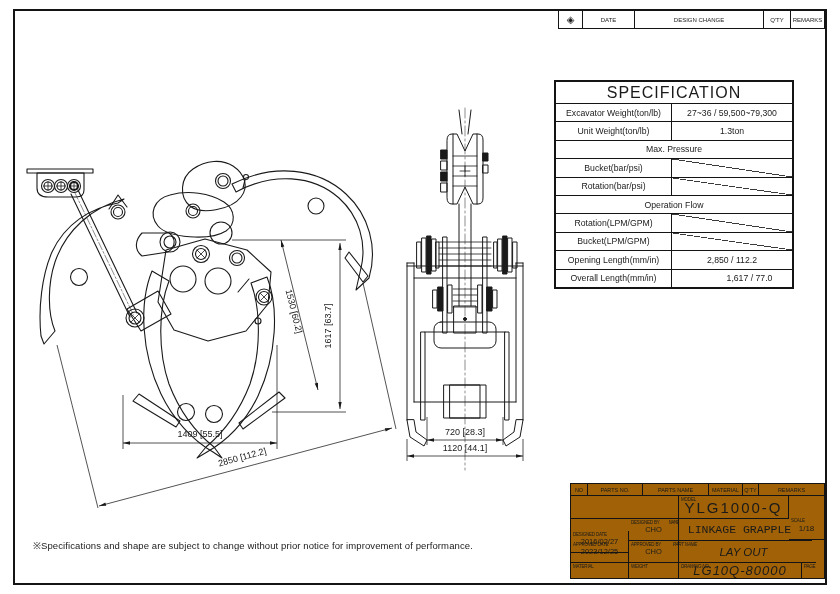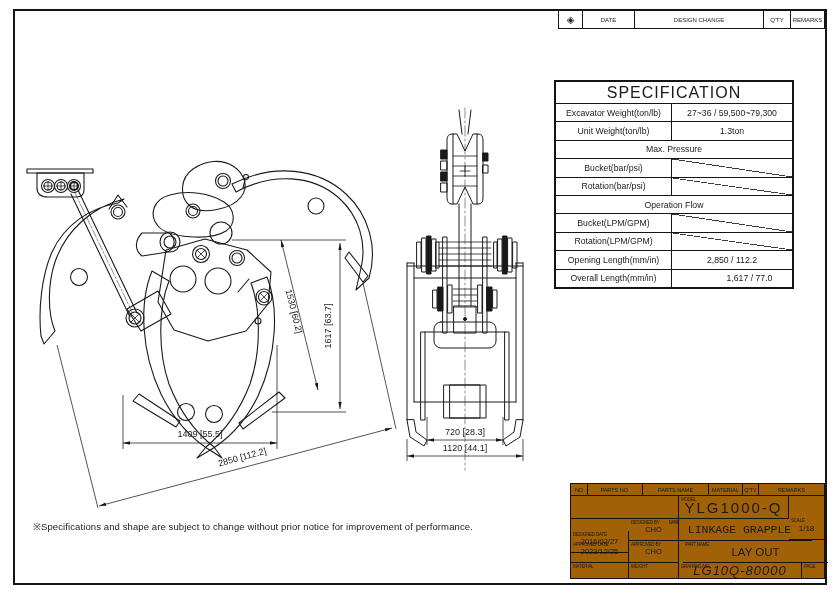--- a/index.html
+++ b/index.html
@@ -35,21 +35,21 @@
   .tb{position:absolute;left:570px;top:483px;width:255px;height:96px;border:1px solid #141414;
        box-sizing:border-box;background:#a16207;}
   .tc{position:absolute;box-sizing:border-box;border-right:1px solid #141414;
        border-bottom:1px solid #141414;overflow:hidden;}
   .tc.norb{border-right:none;}
   .tc.nobb{border-bottom:none;}
   .tc-label{position:absolute;top:1px;left:2px;font-size:4.5px;letter-spacing:-0.2px;}
   .tc-val{position:absolute;inset:0;display:flex;align-items:center;justify-content:center;}
   .tc-head{display:flex;align-items:center;justify-content:center;font-size:5.5px;}
   
-  .note{position:absolute;left:33px;top:520px;font-size:9.5px;letter-spacing:0.1px;}
+  .note{position:absolute;left:33px;top:539px;font-size:9.5px;letter-spacing:0.1px;}
   svg{position:absolute;left:0;top:0;}
   svg text{font-family:"Liberation Sans",sans-serif;font-size:9px;fill:#1a1a1a;stroke:none;}
 </style>
 </head>
 <body>
 
 <div class="sheet-frame"></div>
 
 <svg width="840" height="594" viewBox="0 0 840 594">
   <defs>
@@ -258,25 +258,25 @@
   <div class="spec-row">
     <div class="spec-label">Bucket(bar/psi)</div>
     <div class="spec-value slash-bg"></div>
   </div>
   <div class="spec-row">
     <div class="spec-label">Rotation(bar/psi)</div>
     <div class="spec-value slash-bg"></div>
   </div>
   <div class="spec-section">Operation Flow</div>
   <div class="spec-row">
+    <div class="spec-label">Rotation(LPM/GPM)</div>
+    <div class="spec-value slash-bg"></div>
+  </div>
+  <div class="spec-row">
     <div class="spec-label">Bucket(LPM/GPM)</div>
-    <div class="spec-value slash-bg"></div>
-  </div>
-  <div class="spec-row">
-    <div class="spec-label">Rotation(LPM/GPM)</div>
     <div class="spec-value slash-bg"></div>
   </div>
   <div class="spec-row">
     <div class="spec-label">Opening Length(mm/in)</div>
     <div class="spec-value">2,850 / 112.2</div>
   </div>
   <div class="spec-row">
     <div class="spec-label">Overall Length(mm/in)</div>
     <div class="spec-value">1,617 / 77.0</div>
   </div>
@@ -315,21 +315,21 @@
   </div>
 
   <div class="tc" style="left:0;top:57px;width:58px;height:22px;">
     <span class="tc-label">APPROVED DATE</span>
     <span class="tc-val" style="font-size:7.5px;">2023/12/25</span>
   </div>
   <div class="tc" style="left:58px;top:57px;width:50px;height:22px;">
     <span class="tc-label">APPROVED BY</span>
     <span class="tc-val" style="font-size:7.5px;">CHO</span>
   </div>
-  <div class="tc norb" style="left:112px;top:57px;width:145px;height:22px;">
+  <div class="tc norb" style="left:100px;top:57px;width:145px;height:22px;font-style:italic;">
     <span class="tc-label">PART NAME</span>
     <span class="tc-val" style="font-size:11.5px;">LAY OUT</span>
   </div>
 
   <div class="tc nobb" style="left:0;top:79px;width:58px;height:15px;">
     <span class="tc-label">MATERIAL</span>
   </div>
   <div class="tc nobb" style="left:58px;top:79px;width:50px;height:15px;">
     <span class="tc-label">WEIGHT</span>
   </div>

